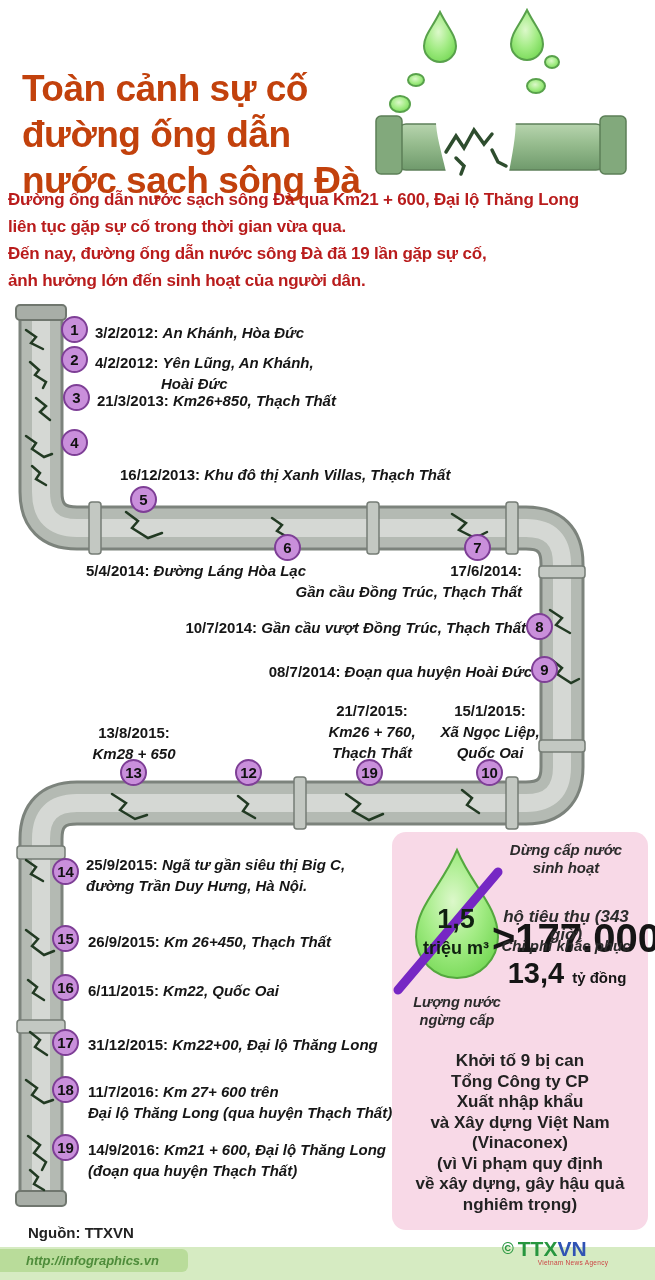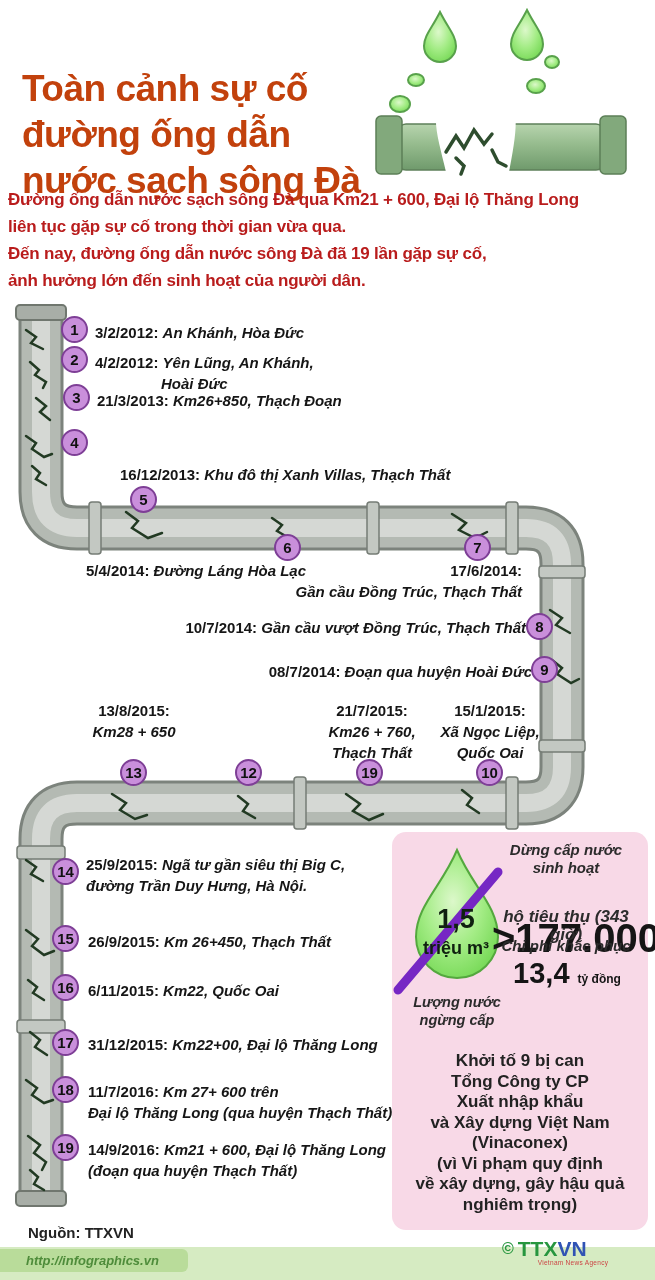--- a/index.html
+++ b/index.html
@@ -155,21 +155,21 @@
   <div class="num" style="left:52px;top:1134px;">19</div>
 
   <div class="ev" style="left:95px;top:322px;">
     <span class="d">3/2/2012:</span> <span class="l">An Khánh, Hòa Đức</span>
   </div>
   <div class="ev" style="left:95px;top:352px;">
     <span class="d">4/2/2012:</span> <span class="l">Yên Lũng, An Khánh,</span>
     <span class="l2" style="padding-left:66px;">Hoài Đức</span>
   </div>
   <div class="ev" style="left:97px;top:390px;">
-    <span class="d">21/3/2013:</span> <span class="l">Km26+850, Thạch Đoạn</span>
+    <span class="d">21/3/2013:</span> <span class="l">Km26+850, Thạch Thất</span>
   </div>
   <div class="ev" style="left:120px;top:464px;">
     <span class="d">16/12/2013:</span> <span class="l">Khu đô thị Xanh Villas, Thạch Thất</span>
   </div>
   <div class="ev" style="left:86px;top:560px;">
     <span class="d">5/4/2014:</span> <span class="l">Đường Láng Hòa Lạc</span>
   </div>
   <div class="ev right" style="left:282px;top:560px;width:240px;">
     <span class="d" style="display:block;padding-left:48px;">17/6/2014:</span>
     <span class="l" style="display:block;">Gần cầu Đồng Trúc, Thạch Thất</span>
@@ -181,21 +181,21 @@
     <span class="d">08/7/2014:</span> <span class="l">Đoạn qua huyện Hoài Đức</span>
   </div>
   <div class="ev col" style="left:438px;top:700px;width:104px;">
     <span class="d">15/1/2015:</span>
       <span class="l">Xã Ngọc Liệp, Quốc Oai</span>
   </div>
   <div class="ev col" style="left:322px;top:700px;width:100px;">
     <span class="d">21/7/2015:</span>
       <span class="l">Km26 + 760, Thạch Thất</span>
   </div>
-  <div class="ev col" style="left:86px;top:700px;width:96px;">
+  <div class="ev col" style="left:86px;top:722px;width:96px;">
     <span class="d">13/8/2015:</span>
       <span class="l">Km28 + 650</span>
   </div>
   <div class="ev" style="left:86px;top:854px;">
     <span class="d">25/9/2015:</span> <span class="l">Ngã tư gần siêu thị Big C,</span>
     <span class="l2">đường Trần Duy Hưng, Hà Nội.</span>
   </div>
   <div class="ev" style="left:88px;top:931px;">
     <span class="d">26/9/2015:</span> <span class="l">Km 26+450, Thạch Thất</span>
   </div>
@@ -219,21 +219,21 @@
   <div class="abs dropunit" style="left:412px;top:938px;width:88px;">triệu m³</div>
   <div class="abs statlabel pre" style="left:398px;top:993px;width:118px;font-size:14.5px;">Lượng nước
 ngừng cấp</div>
   <div class="abs statlabel pre" style="left:496px;top:841px;width:140px;">Dừng cấp nước
 sinh hoạt</div>
   <div class="abs statvalue" style="left:492px;top:922px;width:148px;font-size:40px;line-height:32px;">&gt;177.000</div>
   <div class="abs statlabel" style="left:488px;top:908px;width:156px;font-size:17px;">hộ tiêu thụ (343 giờ)</div>
   <div class="abs statlabel" style="left:494px;top:937px;width:144px;">Chi phí khắc phục</div>
   <div class="abs statvalue" style="left:492px;top:957px;width:150px;font-size:29px;line-height:32px;">
     <span>13,4</span>
-    <span style="font-size:12px;">tỷ đồng</span>
+    <span style="font-size:15px;">tỷ đồng</span>
   </div>
   <div class="abs pros pre" style="left:398px;top:1051px;width:244px;">Khởi tố 9 bị can
 Tổng Công ty CP
 Xuất nhập khẩu
 và Xây dựng Việt Nam
 (Vinaconex)
 (vì Vi phạm quy định
 về xây dựng, gây hậu quả
 nghiêm trọng)</div>
 

